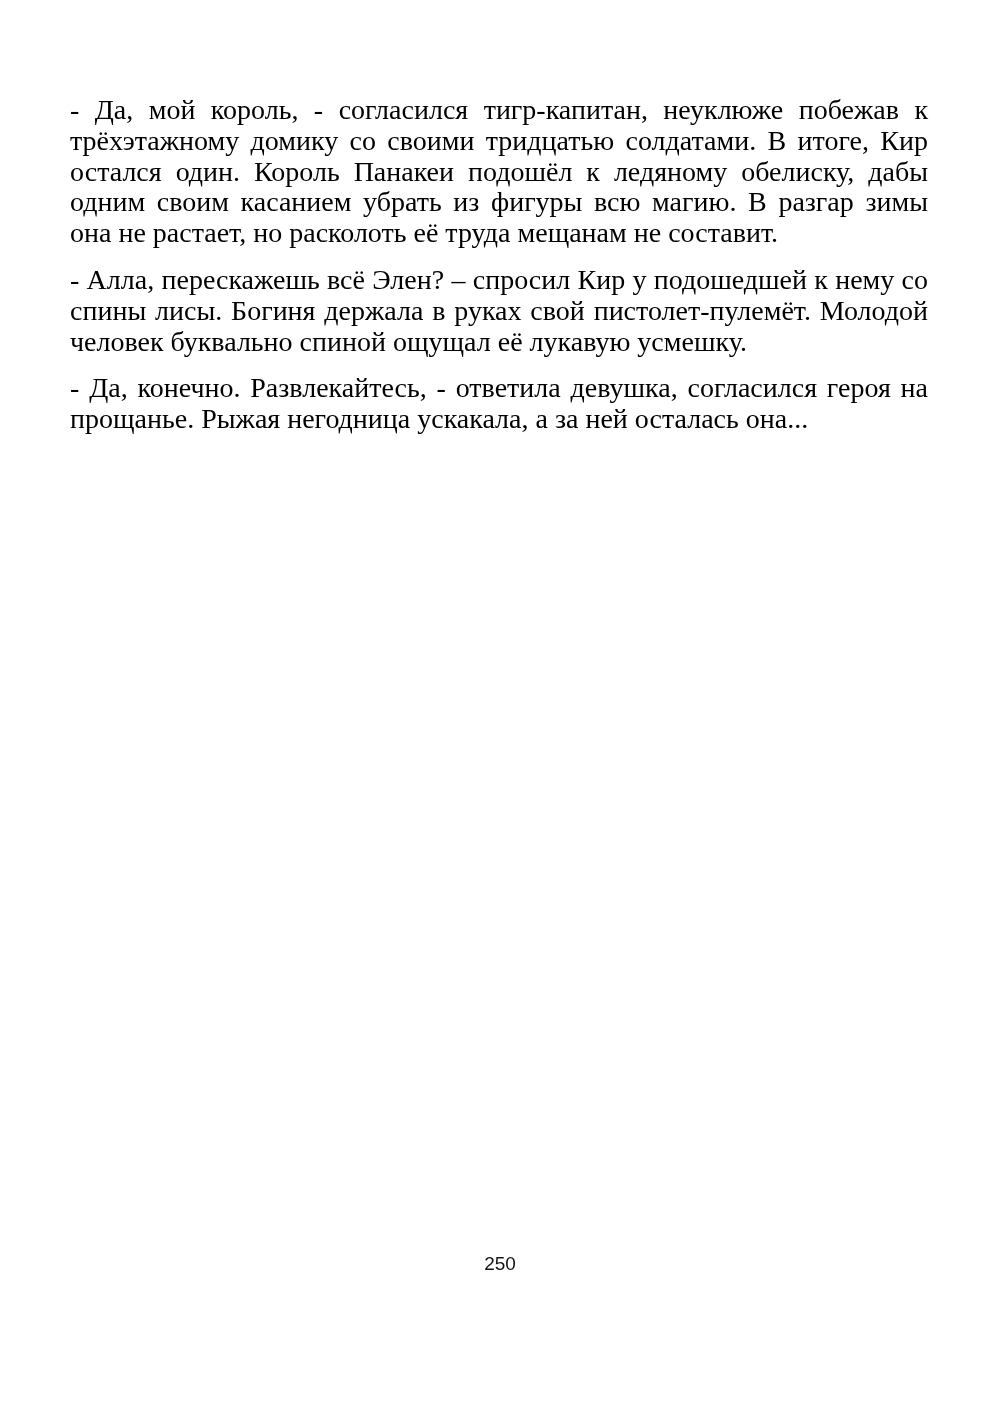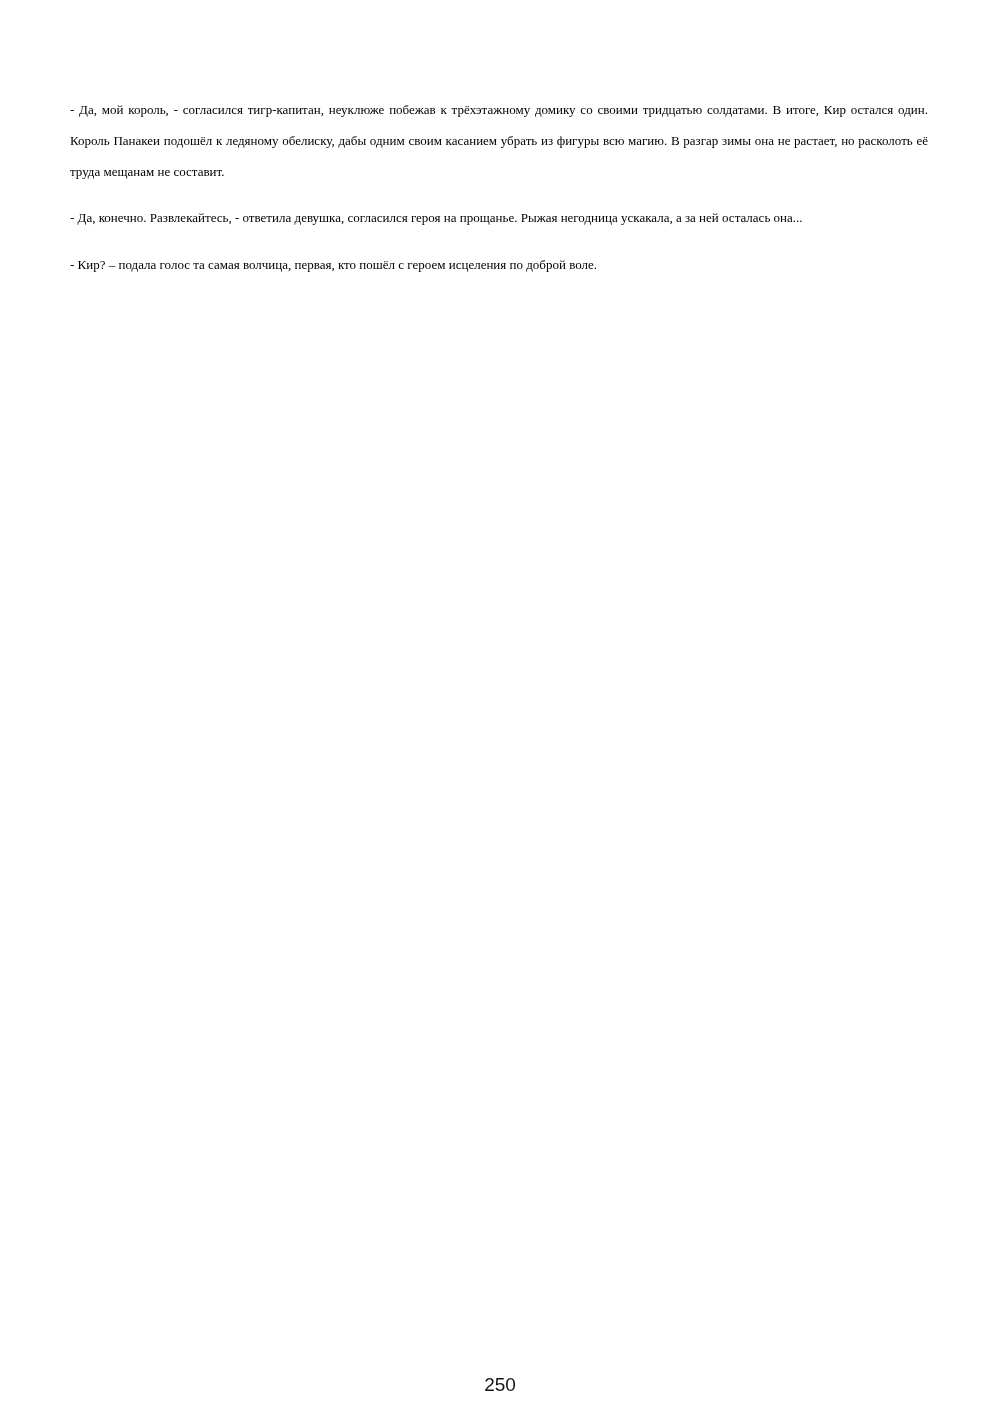--- a/index.html
+++ b/index.html
@@ -16,40 +16,40 @@
     overflow: hidden;
   }
   .page {
     position: absolute;
     left: 70px;
     top: 95px;
     width: 858px;
   }
   .para {
     margin: 0 0 16px 0;
-    font-size: 13px;
+    font-size: 28px;
     line-height: 30.8px;
     text-align: justify;
     color: #000000;
   }
   .page-number {
     position: absolute;
-    top: 1374px;
+    top: 1253px;
     left: 0;
     width: 100%;
     text-align: center;
     font-family: "Liberation Sans", sans-serif;
     font-size: 19px;
     color: #141414;
   }
 </style>
 </head>
 <body>
 
 <div class="page">
   <div>
       <p class="para">- Да, мой король, - согласился тигр-капитан, неуклюже побежав к трёхэтажному домику со своими тридцатью солдатами. В итоге, Кир остался один. Король Панакеи подошёл к ледяному обелиску, дабы одним своим касанием убрать из фигуры всю магию. В разгар зимы она не растает, но расколоть её труда мещанам не составит.</p>
+      <p class="para">- Алла, перескажешь всё Элен? – спросил Кир у подошедшей к нему со спины лисы. Богиня держала в руках свой пистолет-пулемёт. Молодой человек буквально спиной ощущал её лукавую усмешку.</p>
       <p class="para">- Да, конечно. Развлекайтесь, - ответила девушка, согласился героя на прощанье. Рыжая негодница ускакала, а за ней осталась она...</p>
-      <p class="para">- Кир? – подала голос та самая волчица, первая, кто пошёл с героем исцеления по доброй воле.</p>
     </div>
 </div>
 
 <div class="page-number">250</div>
 
 </body></html>

